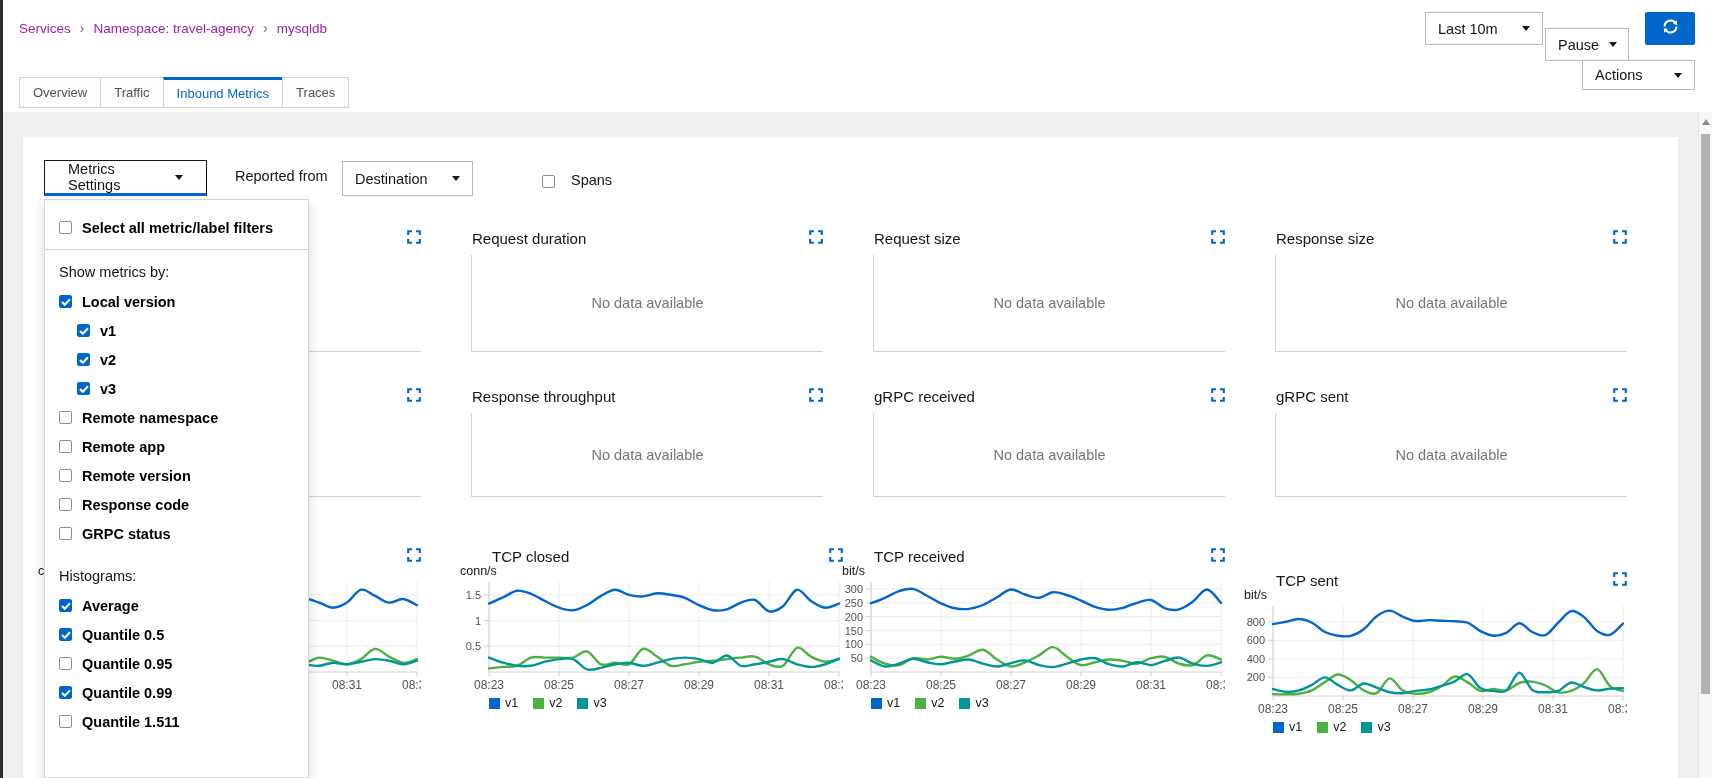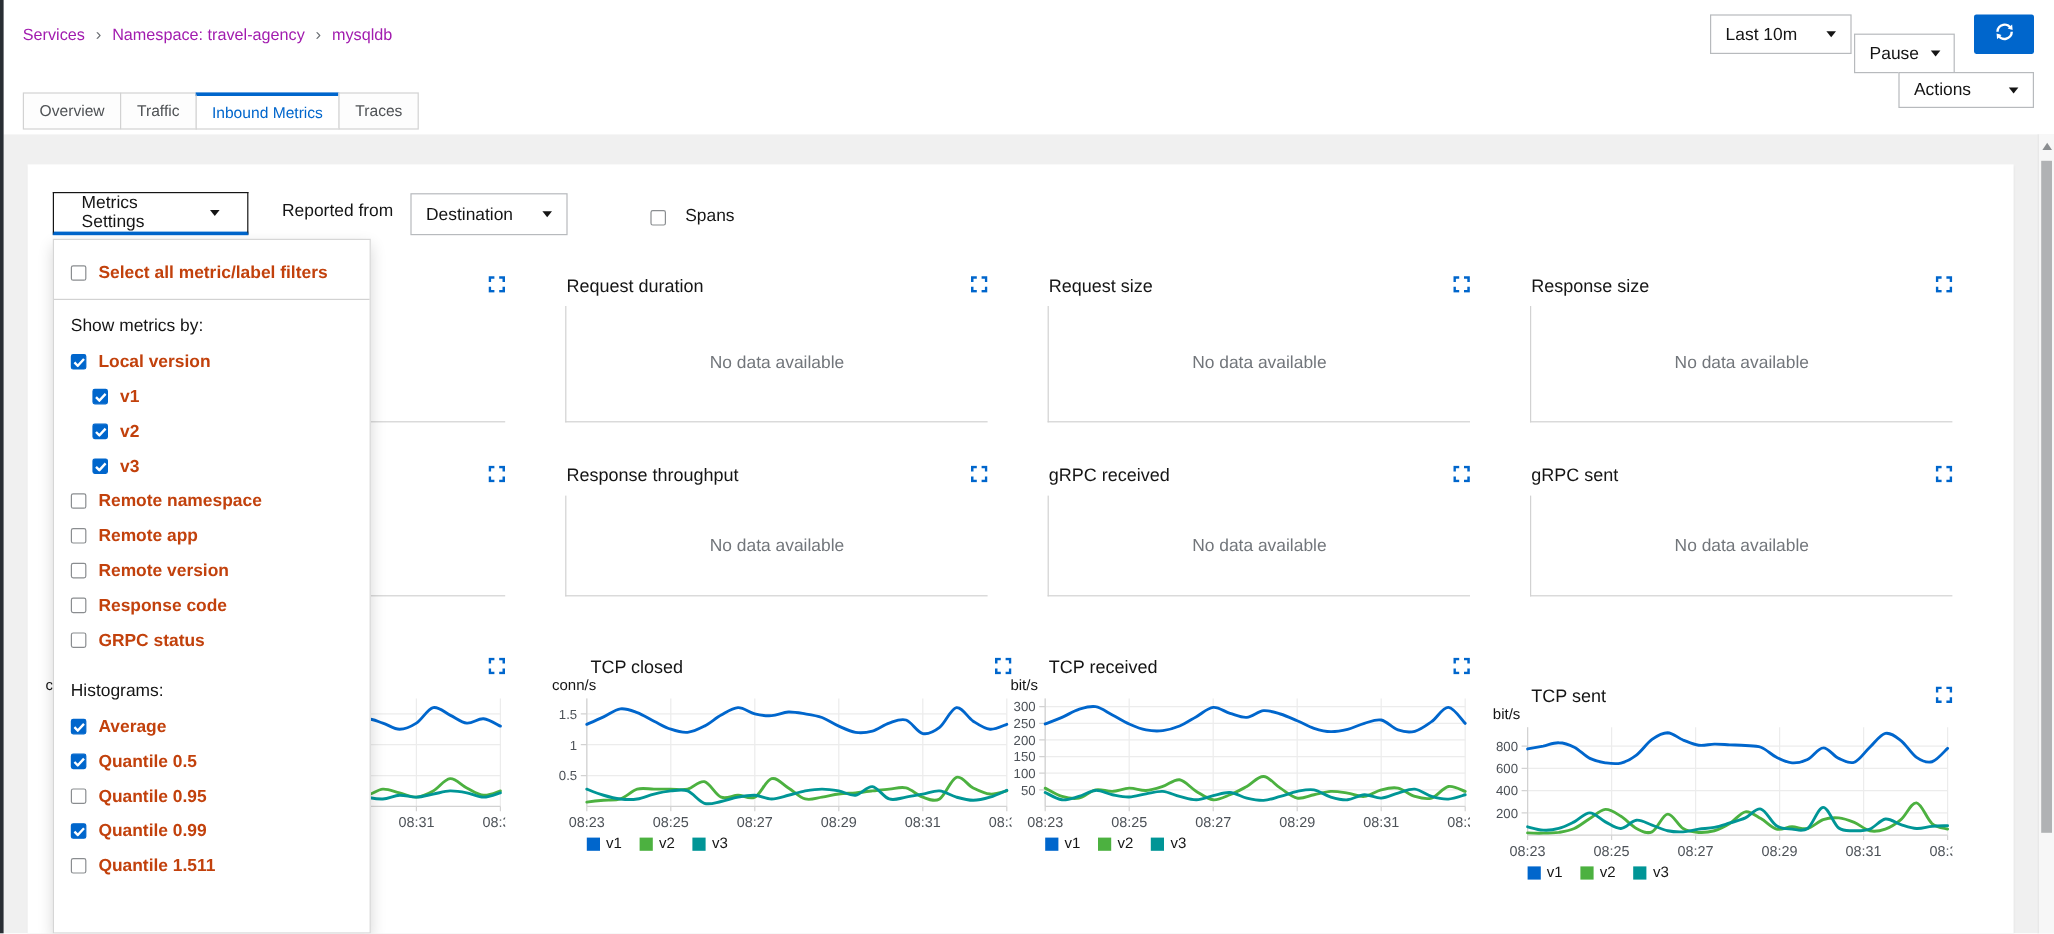--- a/index.html
+++ b/index.html
@@ -49,21 +49,21 @@
   .nodata-box { position:absolute; left:36px; top:33px; width:352px; border-left:1px solid #d2d2d2; border-bottom:1px solid #d2d2d2; display:flex; align-items:center; justify-content:center; }
   .nodata-text { font-size:14.5px; color:#72767b; }
   .unit-label { position:absolute; left:5px; top:24px; font-size:12.5px; color:#151515; }
   .chart-svg { position:absolute; left:0; top:40px; }
   .legend { position:absolute; left:34px; top:156px; display:flex; gap:15px; }
   .legend-item { display:flex; align-items:center; gap:5px; font-size:12.5px; color:#151515; cursor:pointer; }
   .legend-swatch { width:11px; height:11px; }
 
   
   .menu { position:absolute; left:44px; top:199px; width:265px; height:579px; background:#fff; border:1px solid #d6d6d6; box-shadow:0 5px 12px rgba(0,0,0,0.16); z-index:50; padding-top:13px; }
-  .menu-item { height:29px; display:flex; align-items:center; gap:10px; padding:0 14px; font-size:14.5px; font-weight:700; color:#c2410c; cursor:pointer; white-space:nowrap; }
+  .menu-item { height:29px; display:flex; align-items:center; gap:10px; padding:0 14px; font-size:14.5px; font-weight:700; color:#000000; cursor:pointer; white-space:nowrap; }
   .menu-item.indent { padding-left:32px; }
   .menu-divider { height:1px; background:#d2d2d2; margin:7px 0; }
   .menu-header { height:27px; display:flex; align-items:center; padding:0 14px; font-size:14.5px; font-weight:400; color:#151515; margin:8px 0 2px; }
   .menu-header.gap { margin-top:14px; }
 
   
   .scrollbar { position:absolute; right:0; top:112px; width:14px; height:666px; background:#f7f7f7; border-left:1px solid #e4e4e4; z-index:70; }
   .scroll-arrow { position:absolute; top:7px; left:3px; width:0; height:0; border-left:4px solid transparent; border-right:4px solid transparent; border-bottom:6px solid #8a8d90; }
   .scroll-thumb { position:absolute; top:22px; left:2px; width:9px; height:560px; background:#b0b2b4; cursor:pointer; }
 </style>

